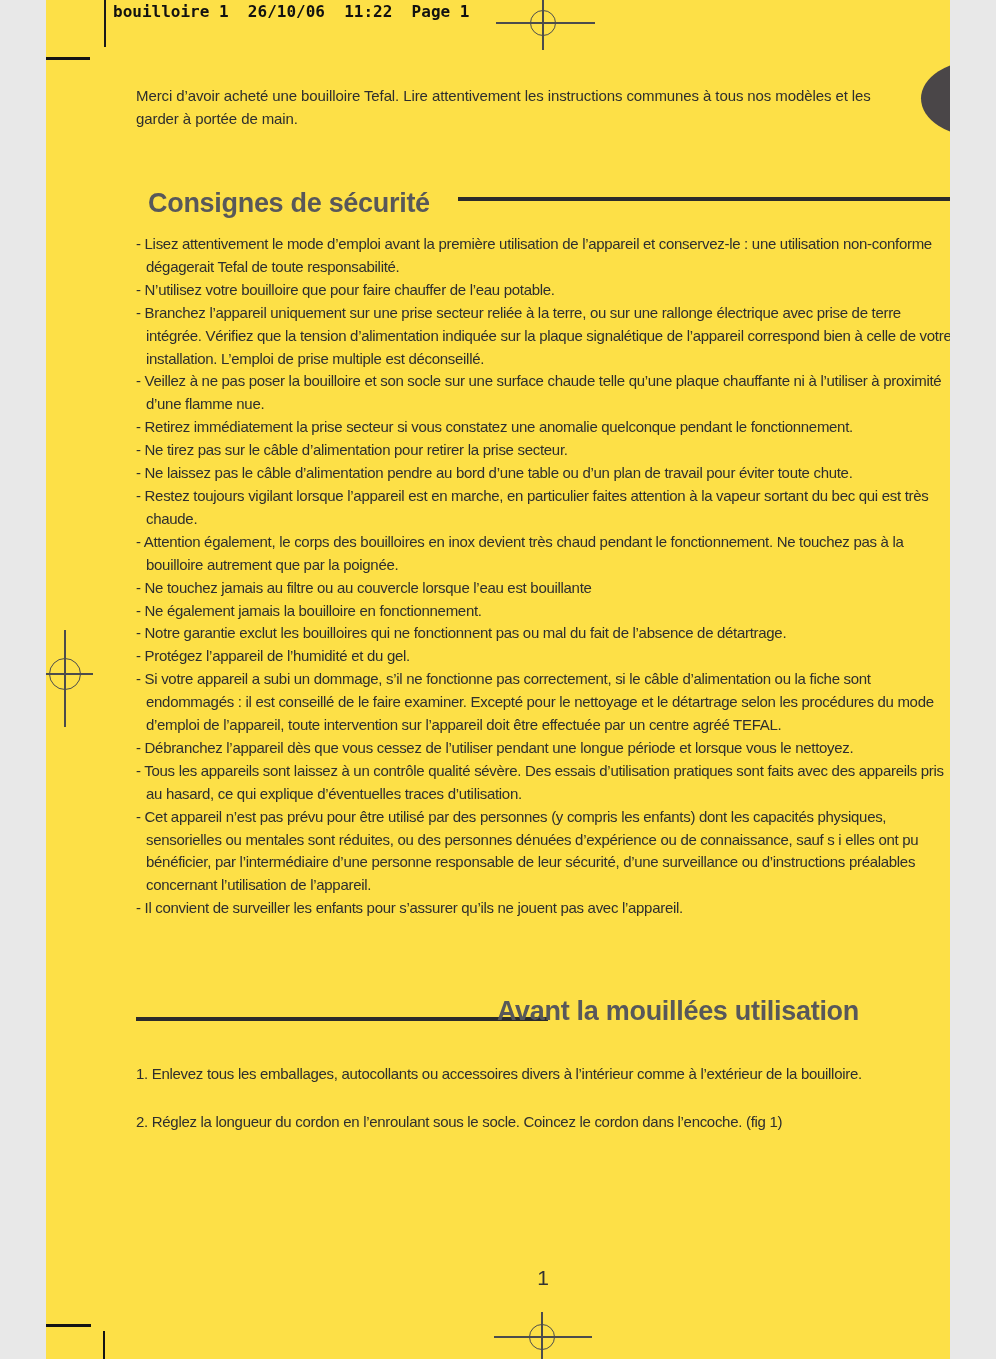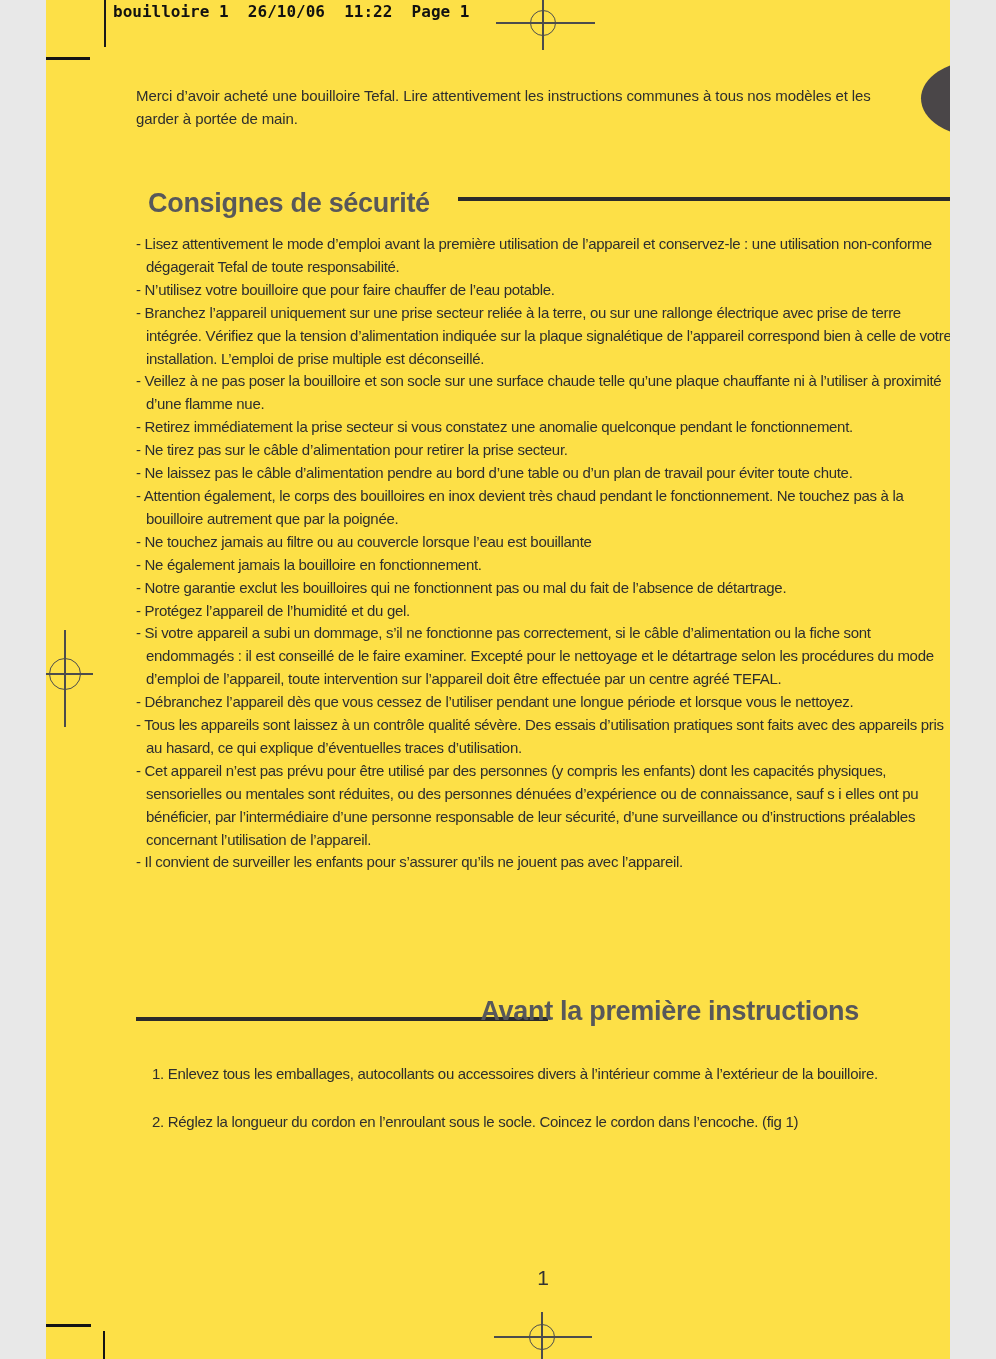--- a/index.html
+++ b/index.html
@@ -47,21 +47,21 @@
   
   .sec2-rule{position:absolute; left:90px; top:1017px; width:412px; height:4px; background:#2b2b2b;}
   .sec2-title{
     position:absolute; right:91px; top:996px; margin:0; text-align:right;
     font-size:27px; font-weight:700; color:#58585a; letter-spacing:-0.3px;
   }
   .steps{
     position:absolute; left:90px; top:1062px; width:818px;
     font-size:15px; line-height:23px; letter-spacing:-0.3px;
   }
-  .steps p{margin:0 0 25px 16px;}
+  .steps p{margin:0 0 25px 0;}
   .steps b{font-weight:400;}
   
   .pageno{
     position:absolute; left:467px; top:1266px; width:60px; text-align:center;
     font-size:21px; color:#333333;
   }
 </style>
 </head>
 <body>
 
@@ -110,34 +110,35 @@
   <h1 class="sec1-title">Consignes de sécurité</h1>
   <div class="sec1-rule"></div>
   <ul class="bullets" id="security-list">
       <li>- Lisez attentivement le mode d’emploi avant la première utilisation de l’appareil et conservez-le : une utilisation non-conforme dégagerait Tefal de toute responsabilité.</li>
       <li>- N’utilisez votre bouilloire que pour faire chauffer de l’eau potable.</li>
       <li>- Branchez l’appareil uniquement sur une prise secteur reliée à la terre, ou sur une rallonge  électrique avec prise de terre intégrée. Vérifiez que la tension d’alimentation indiquée sur la plaque signalétique de l’appareil correspond bien à celle de votre installation. L’emploi de prise multiple est déconseillé.</li>
       <li>- Veillez à ne pas poser la bouilloire et son socle sur une surface chaude telle qu’une plaque chauffante ni à l’utiliser à proximité d’une flamme nue.</li>
       <li>- Retirez immédiatement la prise secteur si vous constatez une anomalie quelconque pendant le fonctionnement.</li>
       <li>- Ne tirez pas sur le câble d’alimentation pour retirer la prise secteur.</li>
       <li>- Ne laissez pas le câble d’alimentation pendre au bord d’une table ou d’un plan de travail pour éviter toute chute.</li>
+      <li>- Restez toujours vigilant lorsque l’appareil est en marche, en particulier faites attention à la vapeur sortant du bec qui est très chaude.</li>
       <li>- Attention également, le corps des bouilloires en inox devient très chaud pendant le fonctionnement. Ne touchez pas à la bouilloire autrement que par la poignée.</li>
       <li>- Ne touchez jamais au filtre ou au couvercle lorsque l’eau est bouillante</li>
       <li>- Ne également jamais la bouilloire en fonctionnement.</li>
       <li>- Notre garantie exclut les bouilloires qui ne fonctionnent pas ou mal du fait de l’absence de détartrage.</li>
       <li>- Protégez l’appareil de l’humidité et du gel.</li>
       <li>- Si votre appareil a subi un dommage, s’il ne fonctionne pas correctement, si le câble d’alimentation ou la fiche sont endommagés : il est conseillé de  le faire examiner. Excepté pour le nettoyage et le détartrage selon les procédures du mode d’emploi de l’appareil, toute intervention sur l’appareil doit être effectuée par un centre agréé TEFAL.</li>
       <li>- Débranchez l’appareil dès que vous cessez de l’utiliser pendant une longue période et lorsque vous le nettoyez.</li>
       <li>- Tous les appareils sont laissez à un contrôle qualité sévère. Des essais d’utilisation pratiques sont faits avec des appareils pris au hasard, ce qui explique d’éventuelles traces d’utilisation.</li>
       <li>- Cet appareil n’est pas prévu pour être utilisé par des personnes (y compris les enfants) dont les capacités physiques, sensorielles ou mentales sont réduites, ou des personnes dénuées d’expérience ou de connaissance, sauf s i elles ont pu bénéficier, par l’intermédiaire d’une personne responsable de leur sécurité, d’une surveillance ou d’instructions préalables concernant l’utilisation de l’appareil.</li>
       <li>- Il convient de surveiller les enfants pour s’assurer qu’ils ne jouent pas avec l’appareil.</li>
     </ul>
 
   <div class="sec2-rule"></div>
-  <h1 class="sec2-title">Avant la première instructions</h1>
+  <h1 class="sec2-title">Avant la mouillées utilisation</h1>
   <div class="steps" id="steps">
       <p>1. Enlevez tous les emballages, autocollants ou accessoires divers à l’intérieur comme à l’extérieur de la bouilloire.</p>
       <p>2. Réglez la longueur du cordon en l’enroulant sous le socle. Coincez le cordon dans l’encoche. <b>(fig 1)</b></p>
     </div>
 
   <div class="pageno">1</div>
 
 </div>
 
 </body></html>

